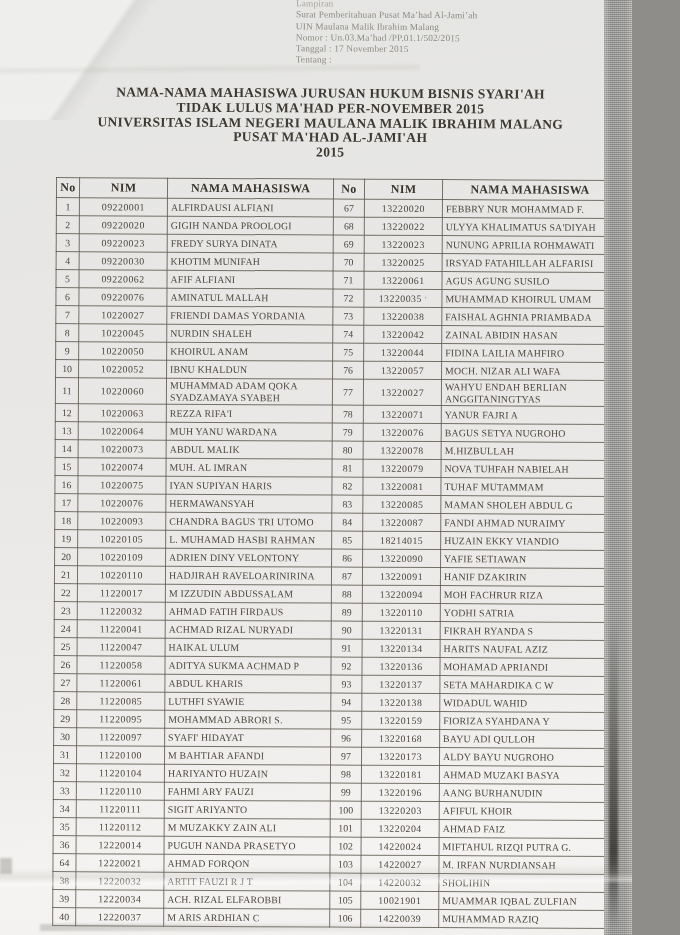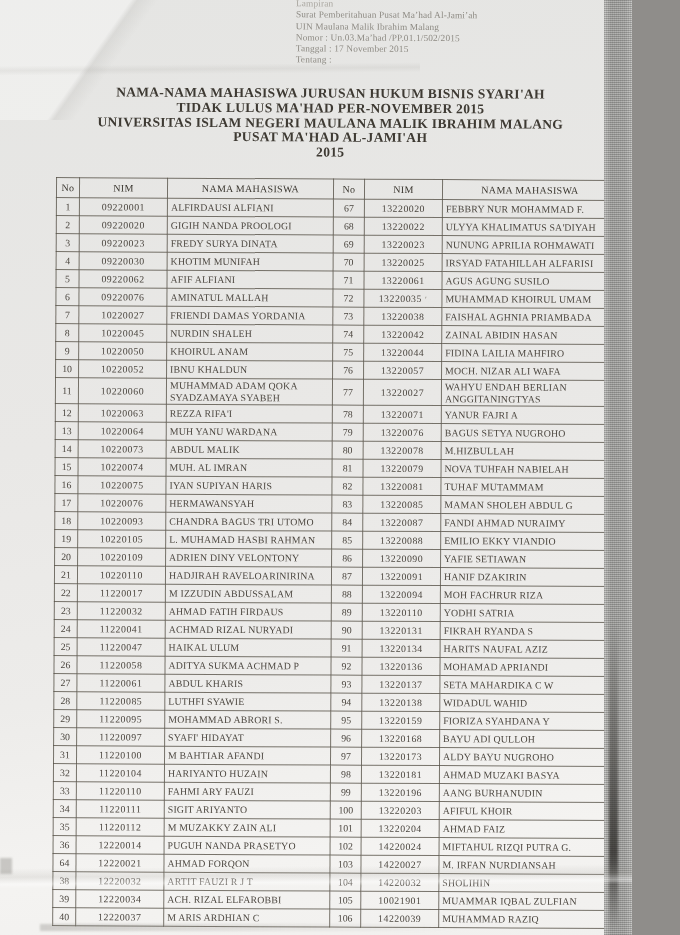--- a/index.html
+++ b/index.html
@@ -63,21 +63,21 @@
   table.students{
     position:absolute;left:57px;top:177px;width:561px;
     border-collapse:collapse;table-layout:fixed;
   }
   table.students th, table.students td{
     border:1px solid rgba(88,82,72,0.8);
     font-family:"Liberation Serif",serif;
     color:#4c4740;overflow:hidden;
   }
   table.students th{
-    height:17px;font-size:10px;font-weight:normal;text-align:center;color:#38342d;letter-spacing:0.3px;padding:1px 0;
+    height:17px;font-size:12px;font-weight:bold;text-align:center;color:#38342d;letter-spacing:0.3px;padding:1px 0;
   }
   table.students td{height:15px;font-size:9.8px;padding:1px 3px;}
   td.c-no{text-align:center;width:17px;font-size:9.3px;color:#56514a;}
   td.c-nim{text-align:center;letter-spacing:0.5px;}
   td.c-name{text-align:left;padding-left:5px;letter-spacing:0.2px;white-space:normal;line-height:11.5px;}
   col.w-no1{width:23px;} col.w-nim1{width:88px;} col.w-name1{width:166px;}
   col.w-no2{width:31px;} col.w-nim2{width:78px;} col.w-name2{width:175px;}
   .stray-mark{font-size:8px;color:#847e74;margin-left:3px;}
 </style>
 </head>
@@ -284,22 +284,22 @@
     <td class="c-no">84</td>
     <td class="c-nim">13220087</td>
     <td class="c-name">FANDI AHMAD NURAIMY</td>
   </tr>
 
   <tr>
     <td class="c-no">19</td>
     <td class="c-nim">10220105</td>
     <td class="c-name">L. MUHAMAD HASBI RAHMAN</td>
     <td class="c-no">85</td>
-    <td class="c-nim">13220088</td>
-    <td class="c-name">EMILIO EKKY VIANDIO</td>
+    <td class="c-nim">18214015</td>
+    <td class="c-name">HUZAIN EKKY VIANDIO</td>
   </tr>
 
   <tr>
     <td class="c-no">20</td>
     <td class="c-nim">10220109</td>
     <td class="c-name">ADRIEN DINY VELONTONY</td>
     <td class="c-no">86</td>
     <td class="c-nim">13220090</td>
     <td class="c-name">YAFIE SETIAWAN</td>
   </tr>

